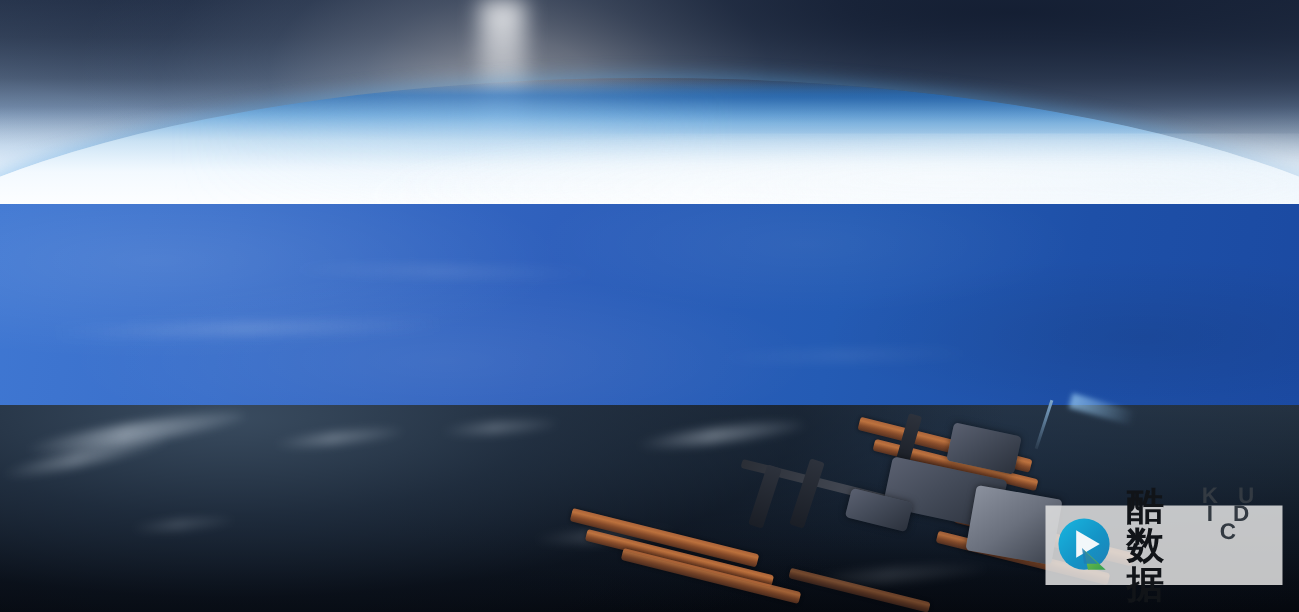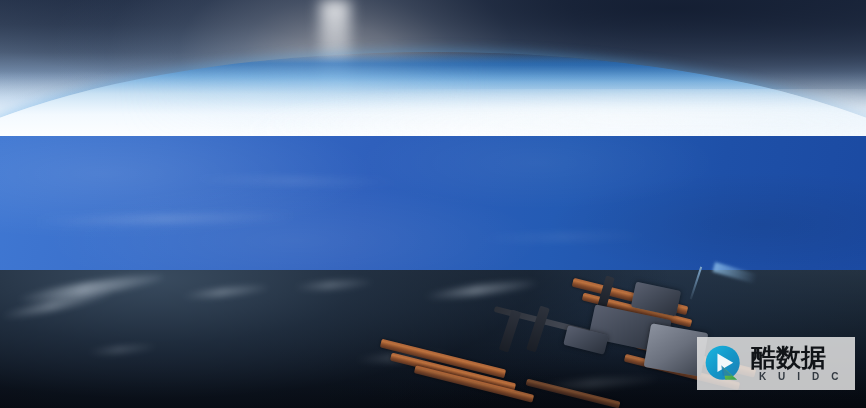--- a/index.html
+++ b/index.html
@@ -178,28 +178,28 @@
   
   .logo{
     position:absolute; left:697px; top:337px;
     width:158px; height:53px;
     background:rgba(226,226,226,0.86);
     display:flex; align-items:center;
     padding:0 6px;
     gap:6px;
   }
   .logo-mark{ width:42px; height:42px; flex:0 0 42px; position:relative; }
-  .logo-text{ display:flex; flex-direction:column; justify-content:center; flex:1; }
+  .logo-text{ display:flex; flex-direction:row; justify-content:center; flex:1; }
   .logo-cn{
     font-size:25px; font-weight:bold; color:#111418;
     line-height:26px; letter-spacing:0px;
     font-family:"DejaVu Sans","Liberation Sans",sans-serif;
   }
   .logo-en{
-    font-size:10px; font-weight:bold; color:#333a42;
+    font-size:15px; font-weight:bold; color:#333a42;
     letter-spacing:4.6px; line-height:12px; text-align:center;
     padding-left:2px;
   }
 </style>
 </head>
 <body>
 
 <div id="banner">
 
   <div class="sky">

